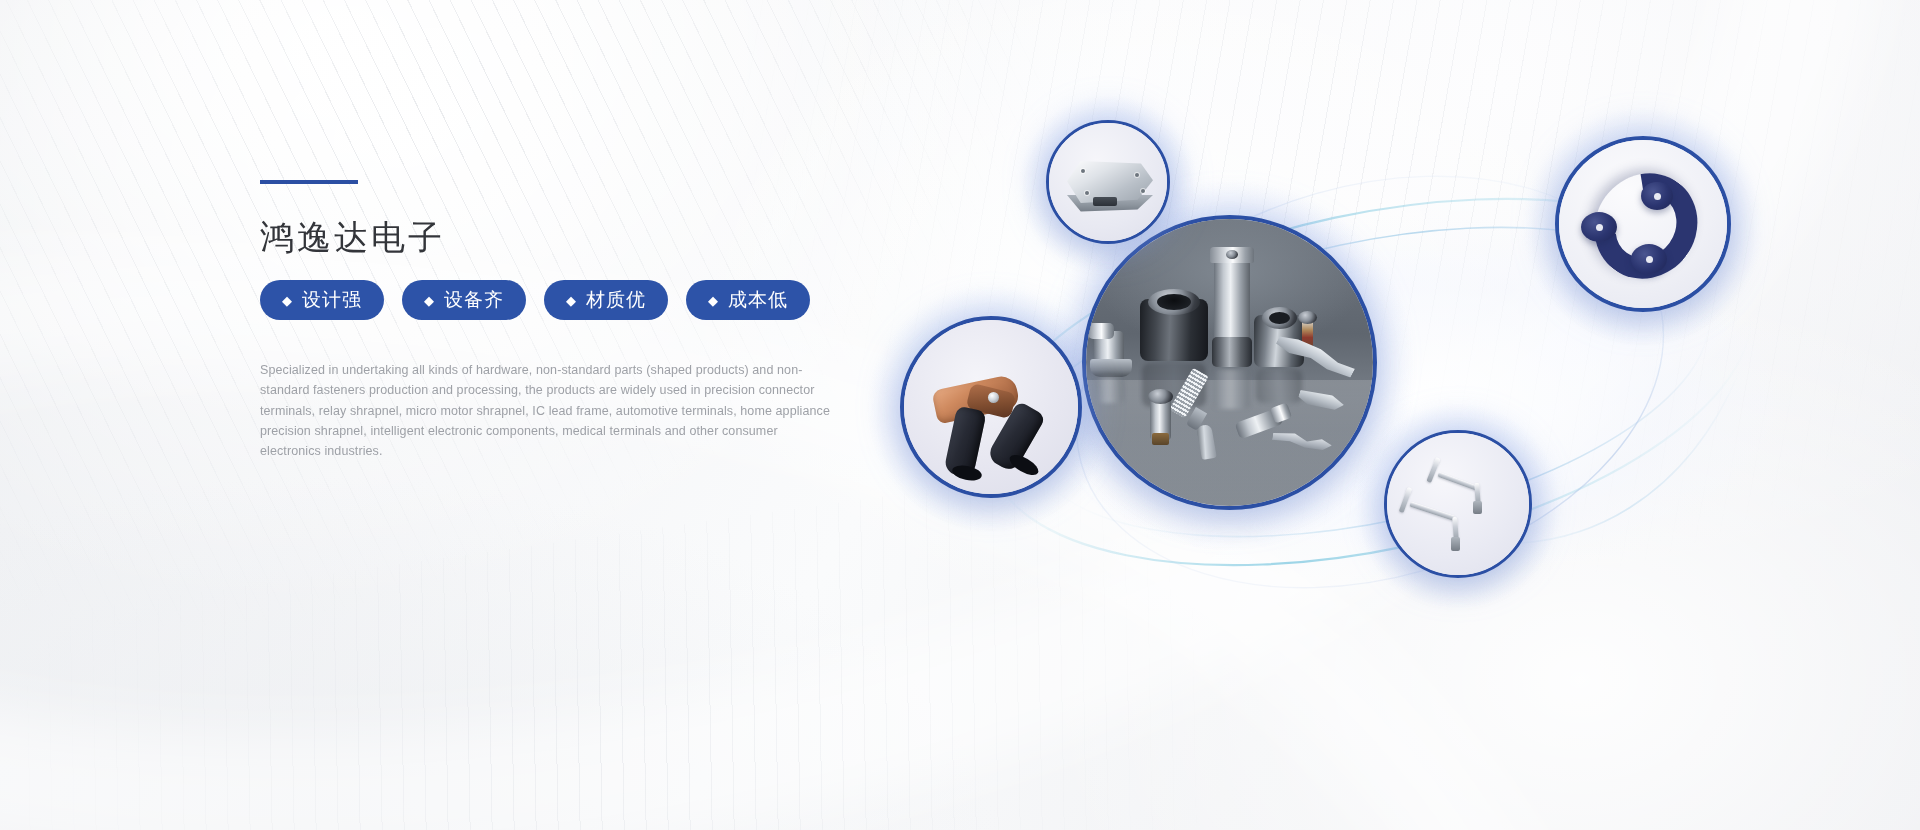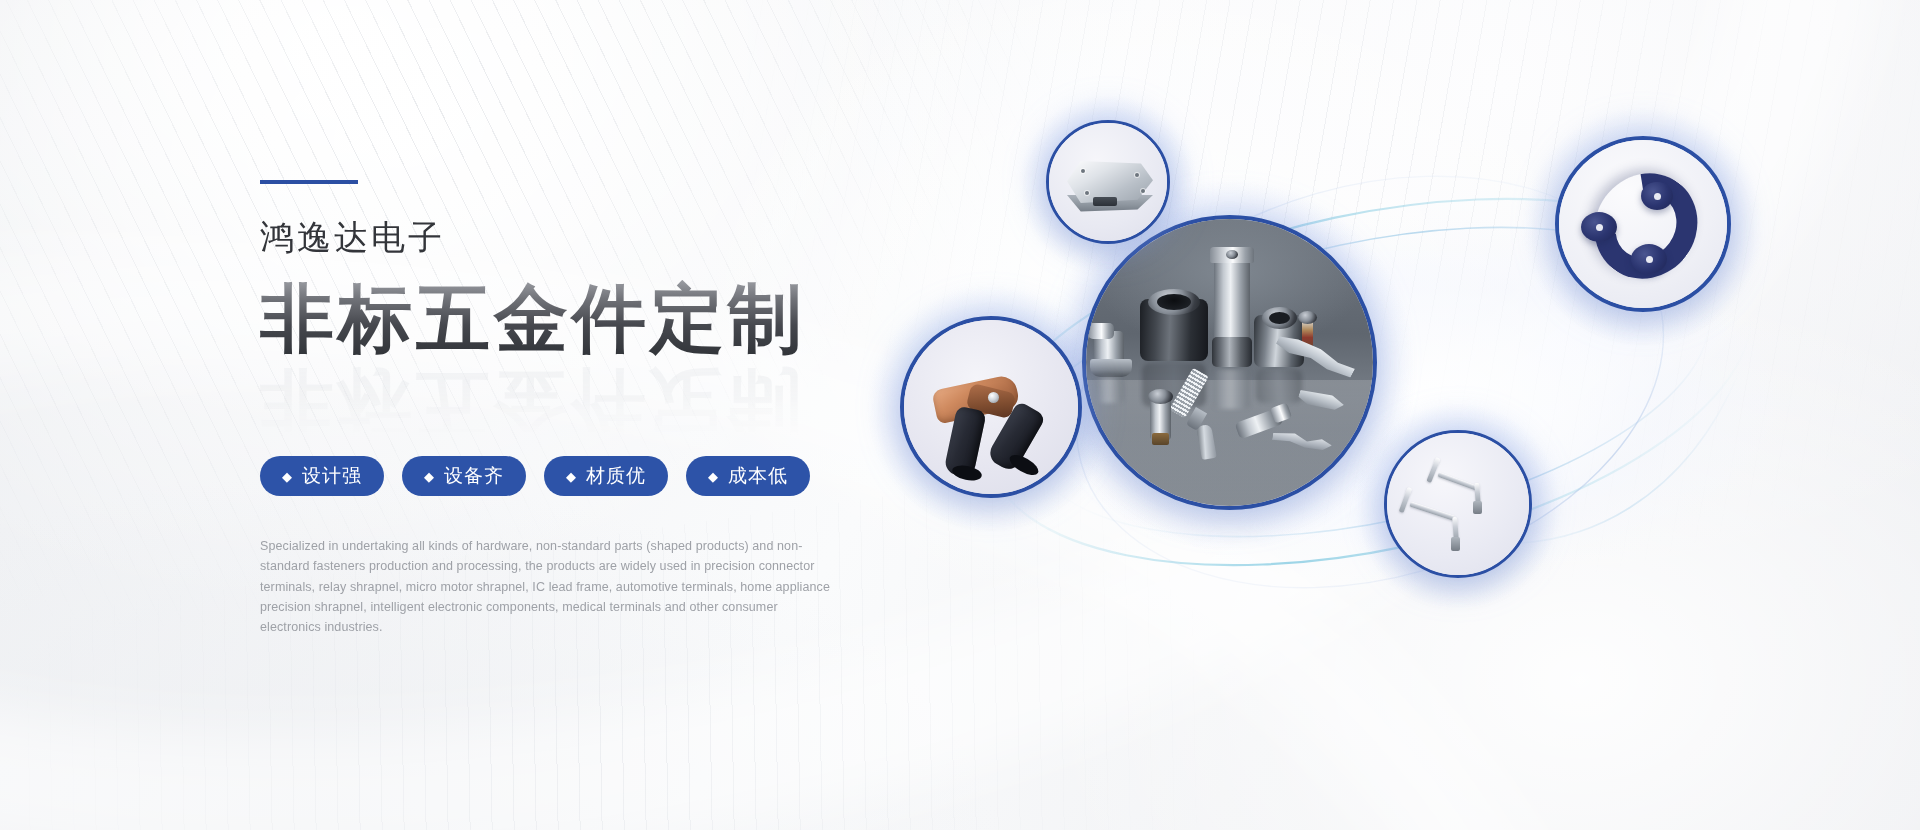--- a/index.html
+++ b/index.html
@@ -236,24 +236,20 @@
   <div class="fan fan-bl"></div>
 
   <div class="bg-glow"></div>
 
   <div class="copy">
 
     <div class="rule"></div>
 
     <div class="brand">鸿逸达电子</div>
 
-    <div class="headline-wrap">
-      <div class="headline">非标五金件定制</div>
-      <div class="headline-mirror">非标五金件定制</div>
-    </div>
 
     <div class="pills">
       <button class="pill">
         <span class="dia">◆</span>
         <span>设计强</span>
       </button>
       <button class="pill">
         <span class="dia">◆</span>
         <span>设备齐</span>
       </button>

